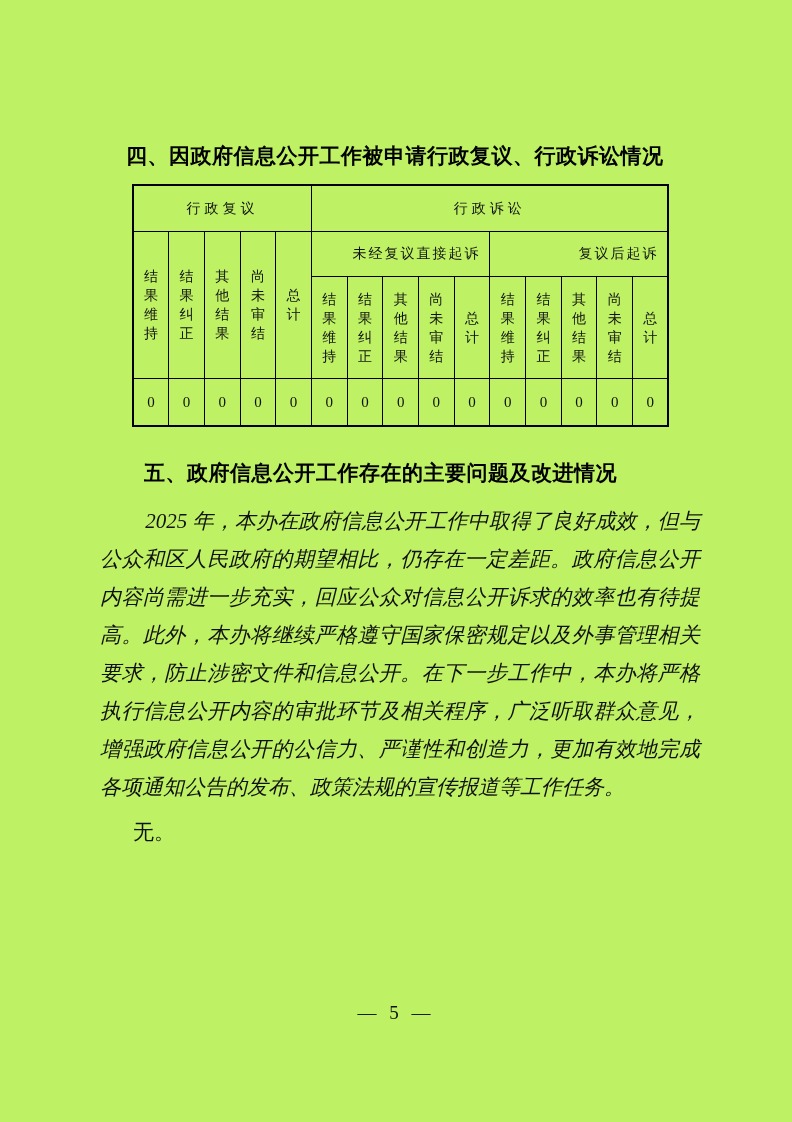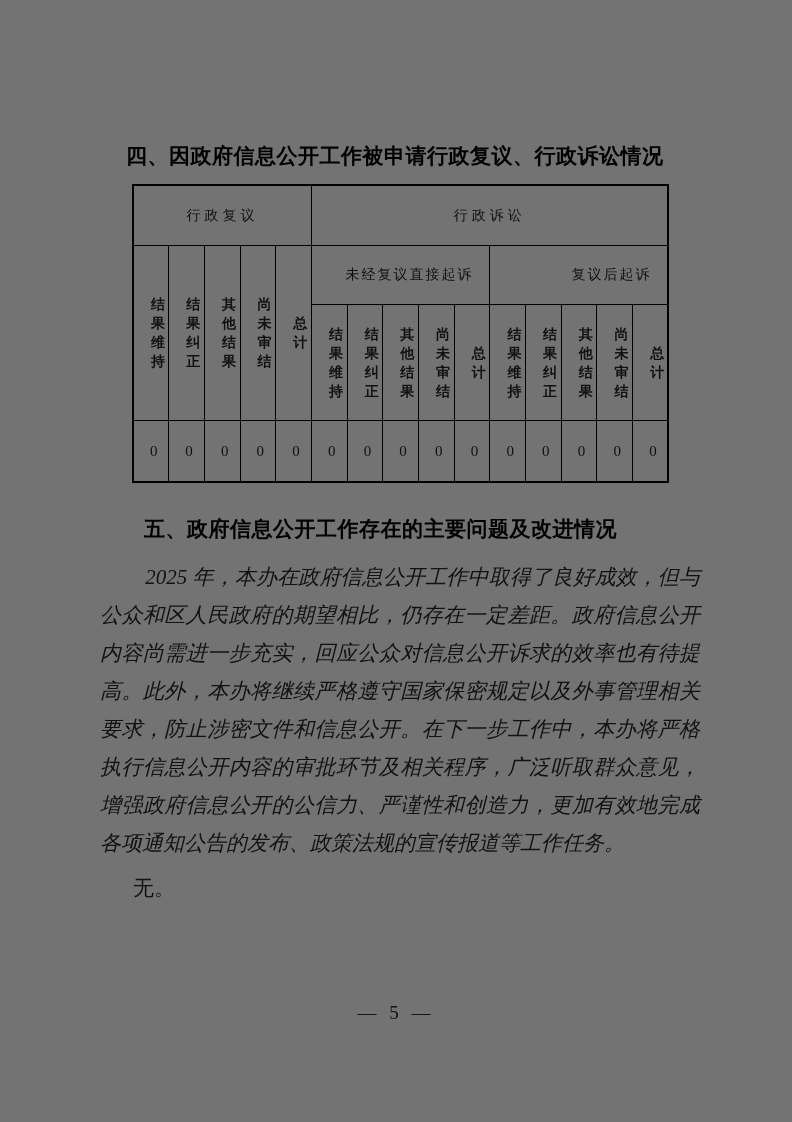--- a/index.html
+++ b/index.html
@@ -4,21 +4,21 @@
 <style>
   html, body {
     margin: 0;
     padding: 0;
     background: #ffffff;
   }
   .page {
     position: relative;
     width: 792px;
     height: 1122px;
-    background: #737373;
+    background: #bef264;
     overflow: hidden;
     color: #1a1a1a;
     font-family: "Liberation Serif", "DejaVu Serif", serif;
   }
   .content {
     position: absolute;
     left: 100px;
     top: 0;
     width: 600px;
   }
@@ -46,37 +46,36 @@
     width: 536px;
     border-collapse: collapse;
     table-layout: fixed;
     border: 2px solid #000000;
     font-family: "Liberation Serif", "DejaVu Serif", serif;
   }
   table.report-table td {
     border: 1px solid #000000;
     text-align: center;
     vertical-align: middle;
-    padding: 16px;
+    padding: 9px;
     font-size: 14px;
     color: #111111;
   }
   td.grp-l { border-left: 2px solid #000000; }
   tr.row-top td { height: 27px; letter-spacing: 4px; }
   tr.row-grp td.grp-hdr { height: 26px; letter-spacing: 2px; text-align: right; }
   tr.row-cols td { height: 83px; }
   tr.row-data td { height: 28px; font-size: 15px; }
   .stack {
     display: inline-block;
     width: 15px;
     word-break: break-all;
     line-height: 19px;
     font-size: 14px;
-    text-align: right;
-    font-weight: bold;
+    text-align: center;
   }
   
   .para {
     margin: 16px 0 0 0;
     width: 600px;
     font-size: 21px;
     line-height: 38px;
     text-align: justify;
     text-indent: 2.15em;
     color: #111111;

